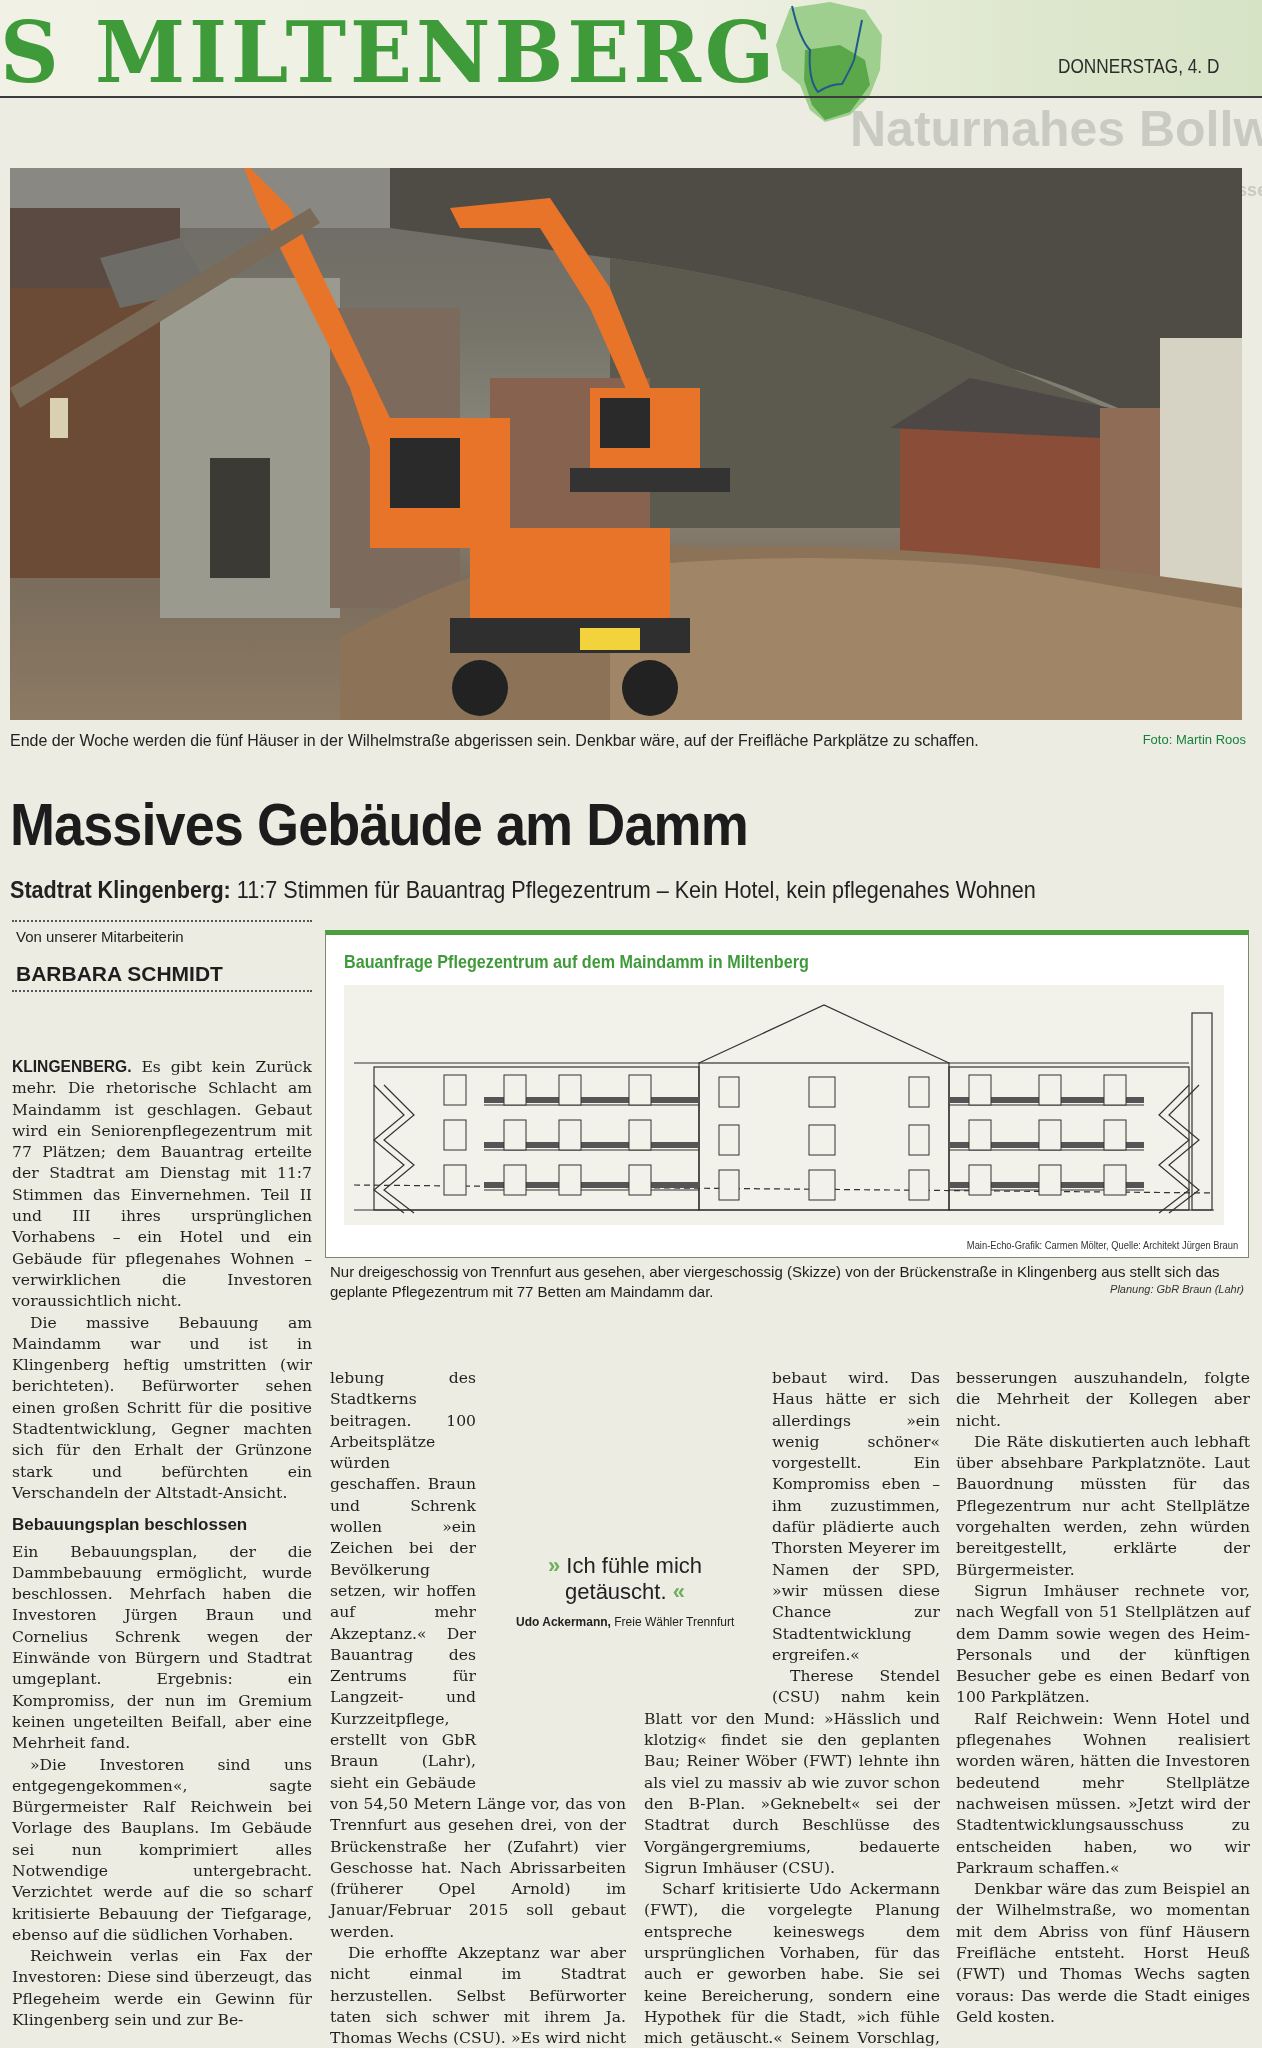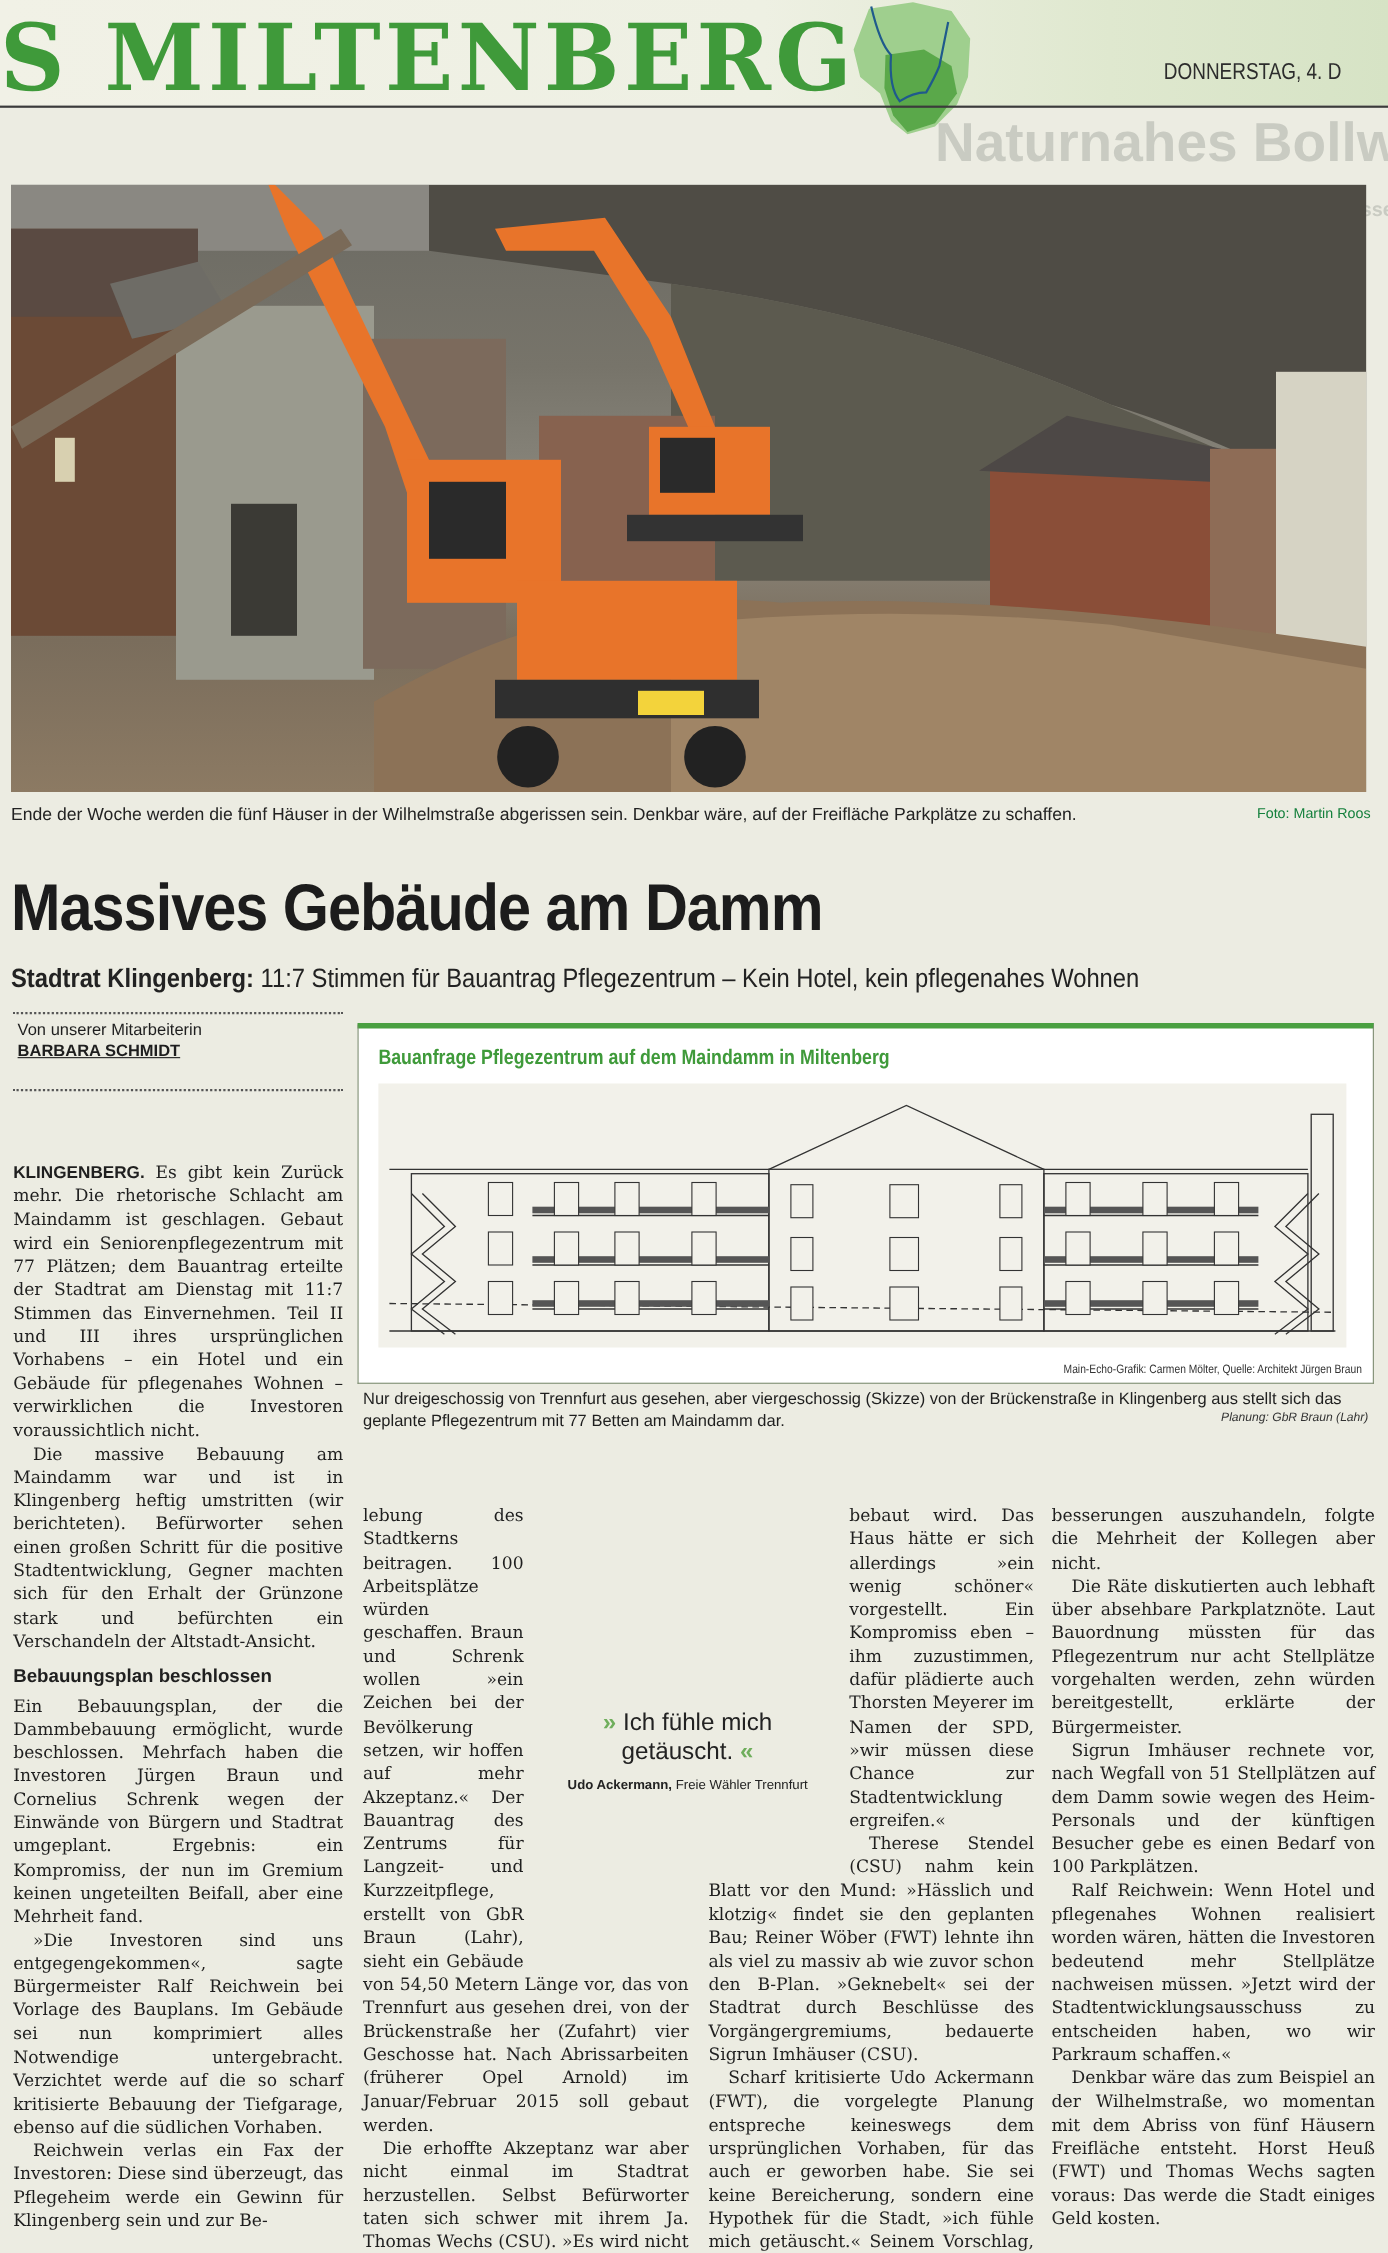--- a/index.html
+++ b/index.html
@@ -17,21 +17,21 @@
   .photo{left:10px;top:168px;width:1232px;height:552px;background:linear-gradient(180deg,#6b6a63 0%,#77746a 30%,#8d8a80 55%,#7a6d5c 75%,#8c7a63 100%);overflow:hidden;}
   .caption{left:10px;top:732px;font-family:"Liberation Sans",sans-serif;font-size:16px;color:#222;white-space:nowrap;}
   .photo-credit{right:16px;top:732px;font-family:"Liberation Sans",sans-serif;font-size:13px;color:#15803d;}
   
   .headline{left:10px;top:790px;font-family:"Liberation Sans",sans-serif;font-weight:bold;font-size:60px;color:#1c1c1c;white-space:nowrap;letter-spacing:-1px;transform:scaleX(0.9);transform-origin:left;}
   .subhead{left:10px;top:876px;font-family:"Liberation Sans",sans-serif;font-size:24px;color:#222;white-space:nowrap;transform:scaleX(0.9);transform-origin:left;}
   .subhead b{font-weight:bold;}
   
   .dots{border-top:2px dotted #555;width:300px;left:12px;}
   .byline{left:16px;width:300px;text-align:left;font-family:"Liberation Sans",sans-serif;font-size:15px;}
-  .byline .who{font-weight:bold;font-size:15px;display:block;margin-top:2px;text-decoration:underline;}
+  .byline .who{font-weight:bold;font-size:21px;display:block;margin-top:17px;}
   
   .col{font-family:"DejaVu Serif",serif;font-size:15.6px;line-height:21.3px;text-align:justify;color:#1f1f1f;margin-top:48px;}
   .col p{margin:0;text-indent:18px;}
   .col p.first{text-indent:0;}
   .dateline{font-family:"Liberation Sans",sans-serif;font-weight:bold;}
   .subhd{font-family:"Liberation Sans",sans-serif;font-weight:bold;font-size:17px;margin:10px 0 6px 0;text-indent:0;}
   
   .gbox{left:325px;top:930px;width:922px;height:322px;background:#ffffff;border:1px solid #7b8a6e;border-top:5px solid #4aa041;}
   .gtitle{left:18px;top:16px;font-family:"Liberation Sans",sans-serif;font-weight:bold;font-size:19px;color:#3f9a3a;white-space:nowrap;transform:scaleX(0.85);transform-origin:left;}
   .gdraw{left:18px;top:50px;width:880px;height:240px;background:#f2f1ea;}

